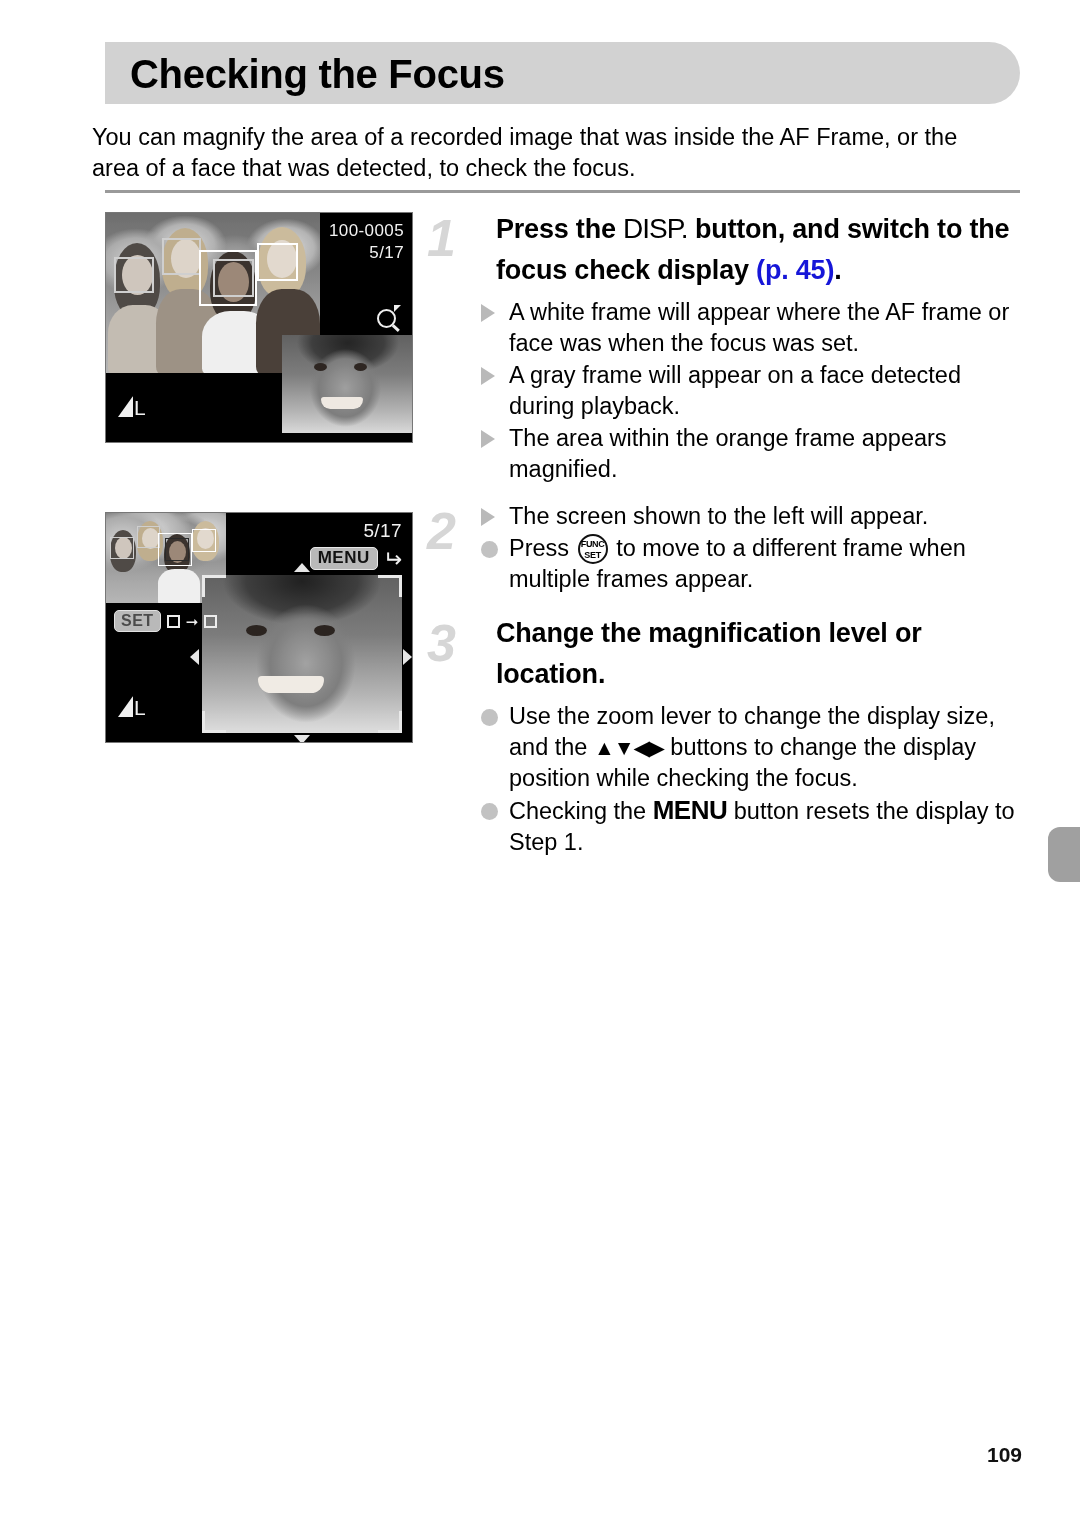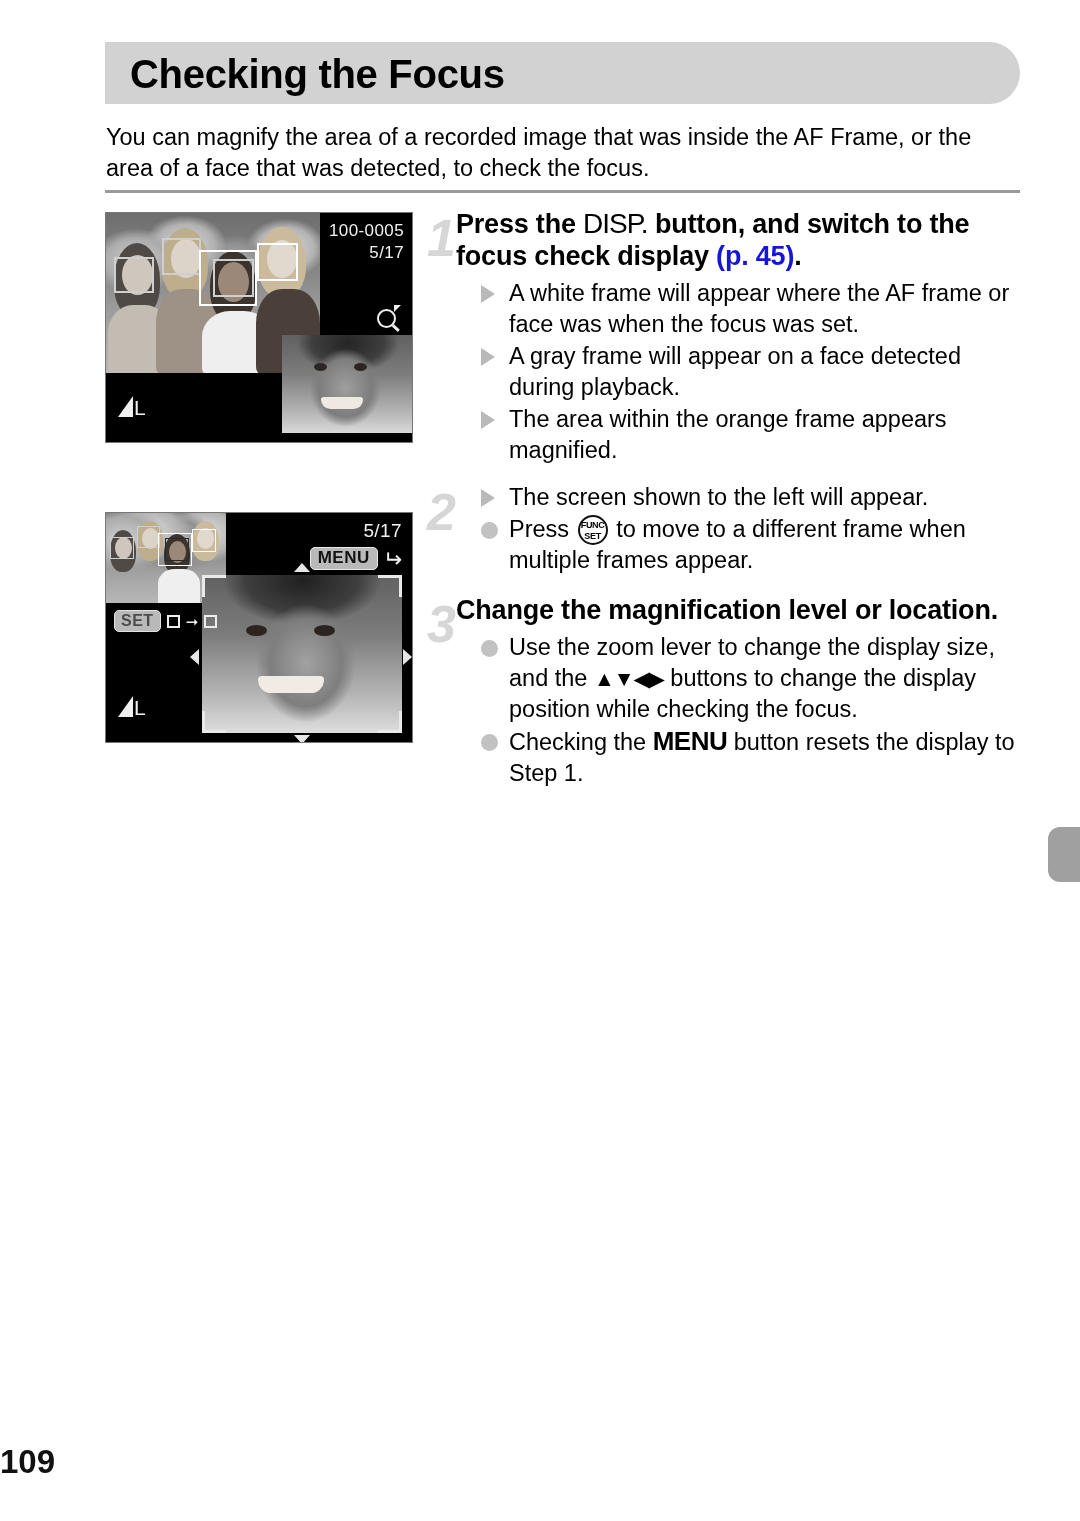--- a/index.html
+++ b/index.html
@@ -34,21 +34,21 @@
     font-size: 40px;
     font-weight: bold;
     letter-spacing: -0.3px;
     color: #000;
     line-height: 52px;
   }
 
   
   .intro {
     position: absolute;
-    left: 106px;
+    left: 92px;
     top: 122px;
     width: 915px;
     font-size: 23.5px;
     line-height: 31px;
     color: #000;
   }
   .rule {
     position: absolute;
     left: 105px;
     top: 190px;
@@ -68,22 +68,22 @@
     border-top-left-radius: 12px;
     border-bottom-left-radius: 12px;
   }
 
   
   .page-number {
     position: absolute;
     left: 0;
     top: 1443px;
     width: 1022px;
-    text-align: left;
-    font-size: 33px;
+    text-align: right;
+    font-size: 21px;
     font-weight: bold;
     color: #111;
   }
 
   
   .panel {
     position: absolute;
     background: #000;
     overflow: hidden;
     border: 1px solid #777;
@@ -253,24 +253,24 @@
     left: 0; top: 4px;
     font-size: 52px;
     font-weight: bold;
     font-style: italic;
     color: #d6d6d6;
     line-height: 52px;
     width: 46px;
     text-align: left;
   }
   .step-title {
-    margin-left: 29px;
+    margin-left: 69px;
     font-size: 27px;
     font-weight: bold;
-    line-height: 32px;
+    line-height: 41px;
     letter-spacing: -0.2px;
   }
   .pgref { color: #1616d8; }
   .disp-glyph {
     font-family: "Liberation Sans", sans-serif;
     font-weight: normal;
     font-size: 28px;
     letter-spacing: -1px;
   }
   .menu-glyph {

